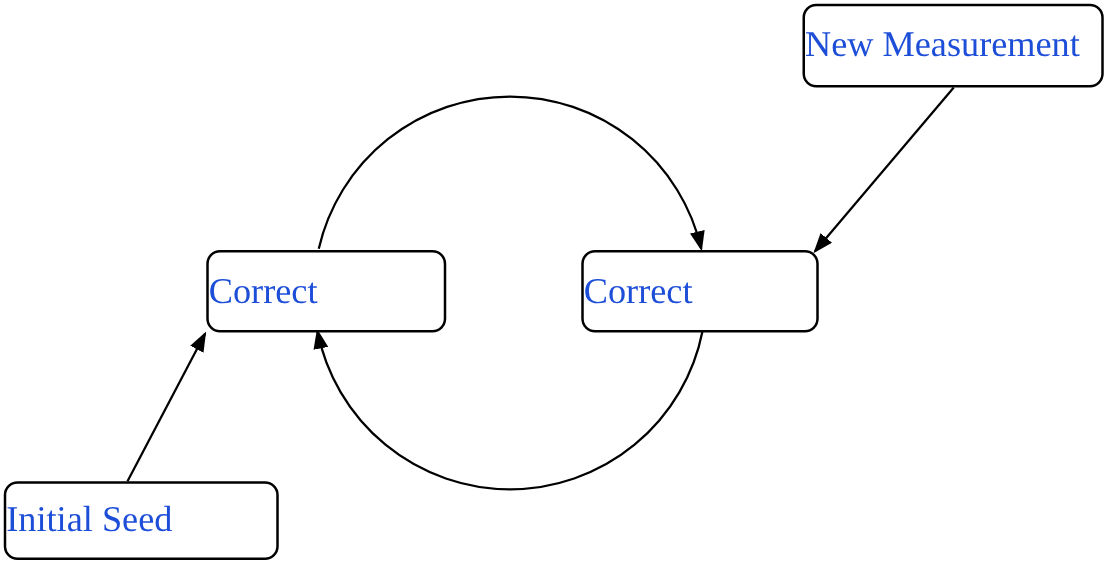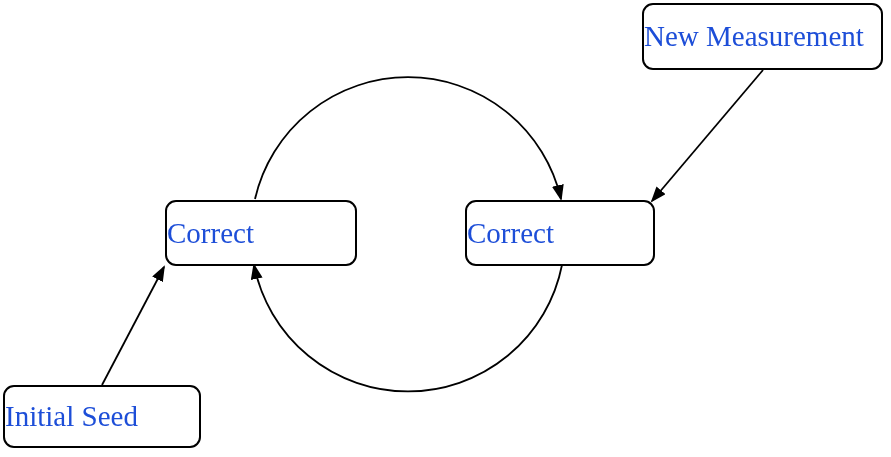--- a/index.html
+++ b/index.html
@@ -31,21 +31,21 @@
     display: flex;
     align-items: center;
     justify-content: flex-start;
     font-size: 29px;
     color: #1d4ed8;
     white-space: nowrap;
   }
   .node-predict        { left: 165px; top: 200px; width: 192px; height: 66px; }
   .node-correct        { left: 465px; top: 200px; width: 190px; height: 66px; }
   .node-new-measurement{ left: 642px; top: 3px;   width: 241px; height: 67px; }
-  .node-initial-seed   { left: 3px;   top: 385px; width: 198px; height: 63px; }
+  .node-initial-seed   { left: 3px;   top: 385px; width: 220px; height: 63px; }
 </style>
 </head>
 <body>
 
 <div class="stage">
 
   <svg class="arrow-layer" viewBox="0 0 891 457" xmlns="http://www.w3.org/2000/svg">
     <defs>
       <marker id="arrowhead" markerUnits="userSpaceOnUse" markerWidth="16" markerHeight="12" viewBox="0 0 16 12" refX="14" refY="6" orient="auto">
         <path d="M0,0 L16,6 L0,12 Z" fill="#000000"></path>

